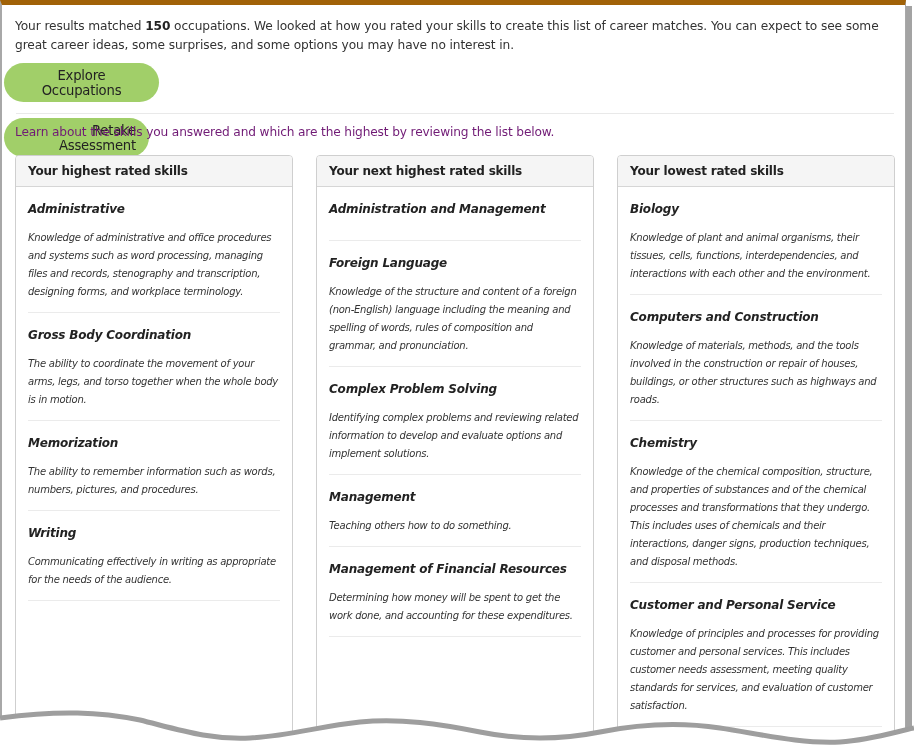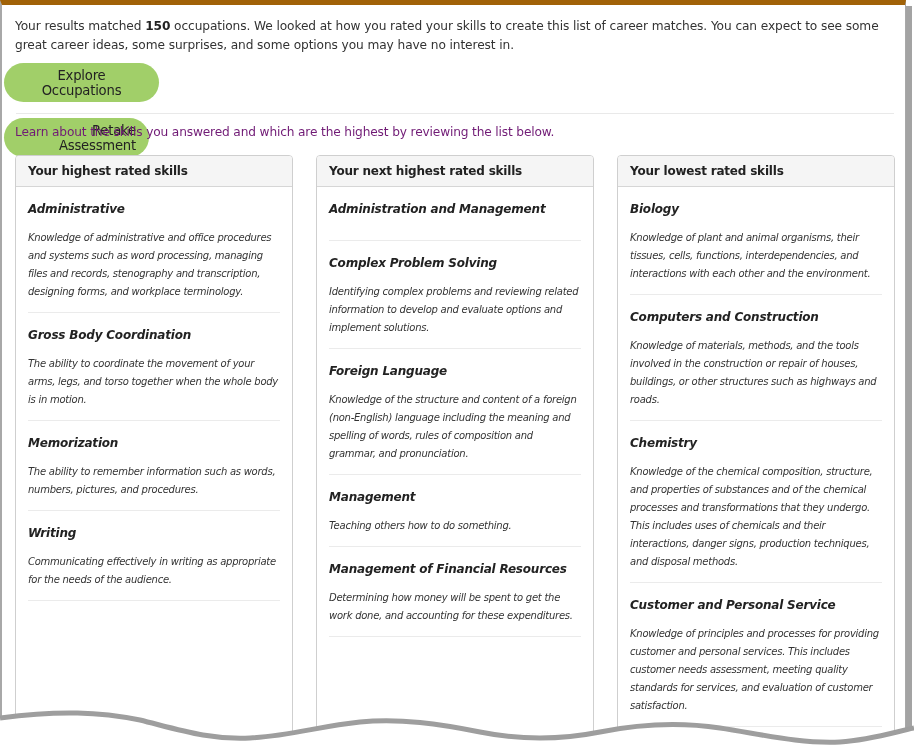--- a/index.html
+++ b/index.html
@@ -89,26 +89,26 @@
       </div>
     </div>
 
     <div class="card c2">
       <div class="head">Your next highest rated skills</div>
       <div class="body">
         <div class="skill">
           <div class="name">Administration and Management</div>
         </div>
         <div class="skill">
+          <div class="name">Foreign Language</div>
+          <div class="desc">Knowledge of the structure and content of a foreign (non-English) language including the meaning and spelling of words, rules of composition and grammar, and pronunciation.</div>
+        </div>
+        <div class="skill">
           <div class="name">Complex Problem Solving</div>
           <div class="desc">Identifying complex problems and reviewing related information to develop and evaluate options and implement solutions.</div>
-        </div>
-        <div class="skill">
-          <div class="name">Foreign Language</div>
-          <div class="desc">Knowledge of the structure and content of a foreign (non-English) language including the meaning and spelling of words, rules of composition and grammar, and pronunciation.</div>
         </div>
         <div class="skill">
           <div class="name">Management</div>
           <div class="desc">Teaching others how to do something.</div>
         </div>
         <div class="skill">
           <div class="name">Management of Financial Resources</div>
           <div class="desc">Determining how money will be spent to get the work done, and accounting for these expenditures.</div>
         </div>
       </div>

